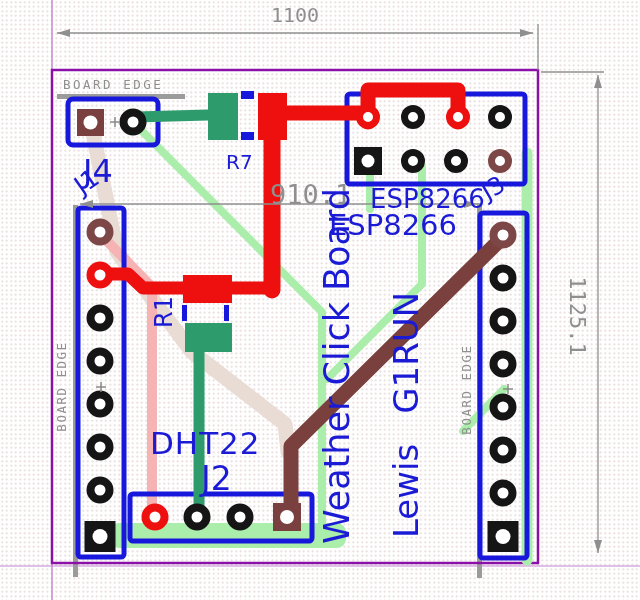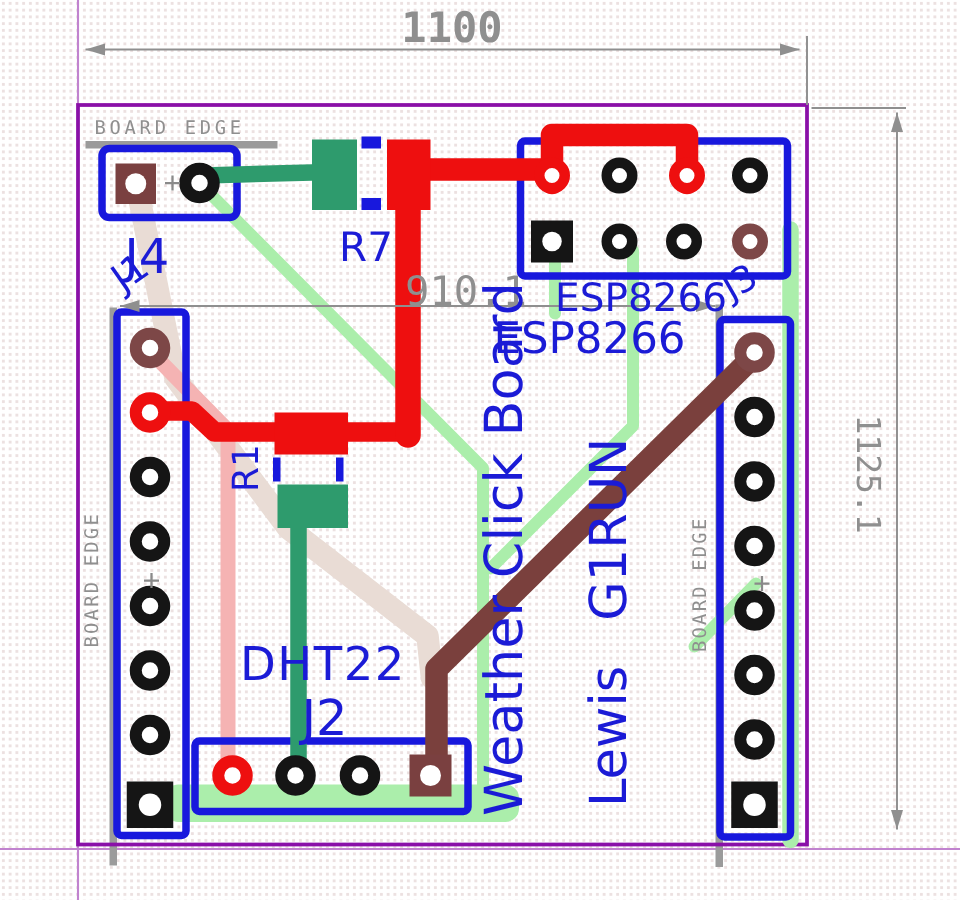--- a/index.html
+++ b/index.html
@@ -141,49 +141,49 @@
     </g>
     <g>
       <line x1="598" y1="75" x2="598" y2="553"></line>
       <polygon points="598,75 594,88 602,88" stroke="none"></polygon>
       <polygon points="598,553 594,540 602,540" stroke="none"></polygon>
       <line x1="541" y1="72" x2="604" y2="72"></line>
     </g>
   </g>
 </svg>
 
-<div class="dim" style="left:255px;top:5px;width:80px;text-align:right;font-size:28px;font-weight:bold;">1100</div>
+<div class="dim" style="left:255px;top:5px;width:80px;text-align:center;font-size:20px;">1100</div>
 
 <div class="dim" style="left:270px;top:181px;width:70px;text-align:center;font-size:27px;">910.1</div>
 
 <div class="dim vwrap" style="left:539px;top:304px;width:76px;height:24px;font-size:22px;transform:rotate(90deg);">1125.1</div>
 
 <div class="dim" style="left:63px;top:79px;font-size:12.5px;letter-spacing:2.5px;">BOARD EDGE</div>
 
 <div class="dim vwrap" style="left:7px;top:379px;width:110px;height:15px;font-size:12.5px;letter-spacing:1.5px;transform:rotate(-90deg);">BOARD EDGE</div>
 
 <div class="dim vwrap" style="left:412px;top:382px;width:110px;height:15px;font-size:12.5px;letter-spacing:1.5px;transform:rotate(-90deg);">BOARD EDGE</div>
 
 <div class="lbl" style="left:83px;top:155px;font-size:32px;">J4</div>
 
 <div class="lbl" style="left:75px;top:169px;font-size:25px;transform:rotate(-35deg);">J1</div>
 
-<div class="lbl" style="left:226px;top:152px;font-size:27px;">R7</div>
+<div class="lbl" style="left:226px;top:152px;font-size:20px;">R7</div>
 
 <div class="lbl vwrap" style="left:144px;top:298px;width:40px;height:28px;font-size:24px;transform:rotate(-90deg);">R1</div>
 
 <div class="lbl" style="left:482px;top:176px;font-size:24px;transform:rotate(-30deg);">J3</div>
 
 <div class="lbl" style="left:201px;top:462px;font-size:33px;">J2</div>
 
 <div class="lbl" style="left:370px;top:186px;font-size:26px;">ESP8266</div>
 
 <div class="lbl" style="left:329px;top:211px;font-size:29px;">ESP8266</div>
 
-<div class="lbl" style="left:160px;top:428px;font-size:31px;letter-spacing:1px;">DHT22</div>
+<div class="lbl" style="left:150px;top:428px;font-size:31px;letter-spacing:1px;">DHT22</div>
 
 <div class="lbl vwrap" style="left:156px;top:346px;width:362px;height:40px;font-size:35px;transform:rotate(-90deg);">Weather Click Board</div>
 
 <div class="lbl vwrap" style="left:274px;top:396px;width:264px;height:38px;font-size:34px;gap:30px;transform:rotate(-90deg);">
   <span>Lewis</span>
   <span>G1RUN</span>
 </div>
 
 </div>
 

